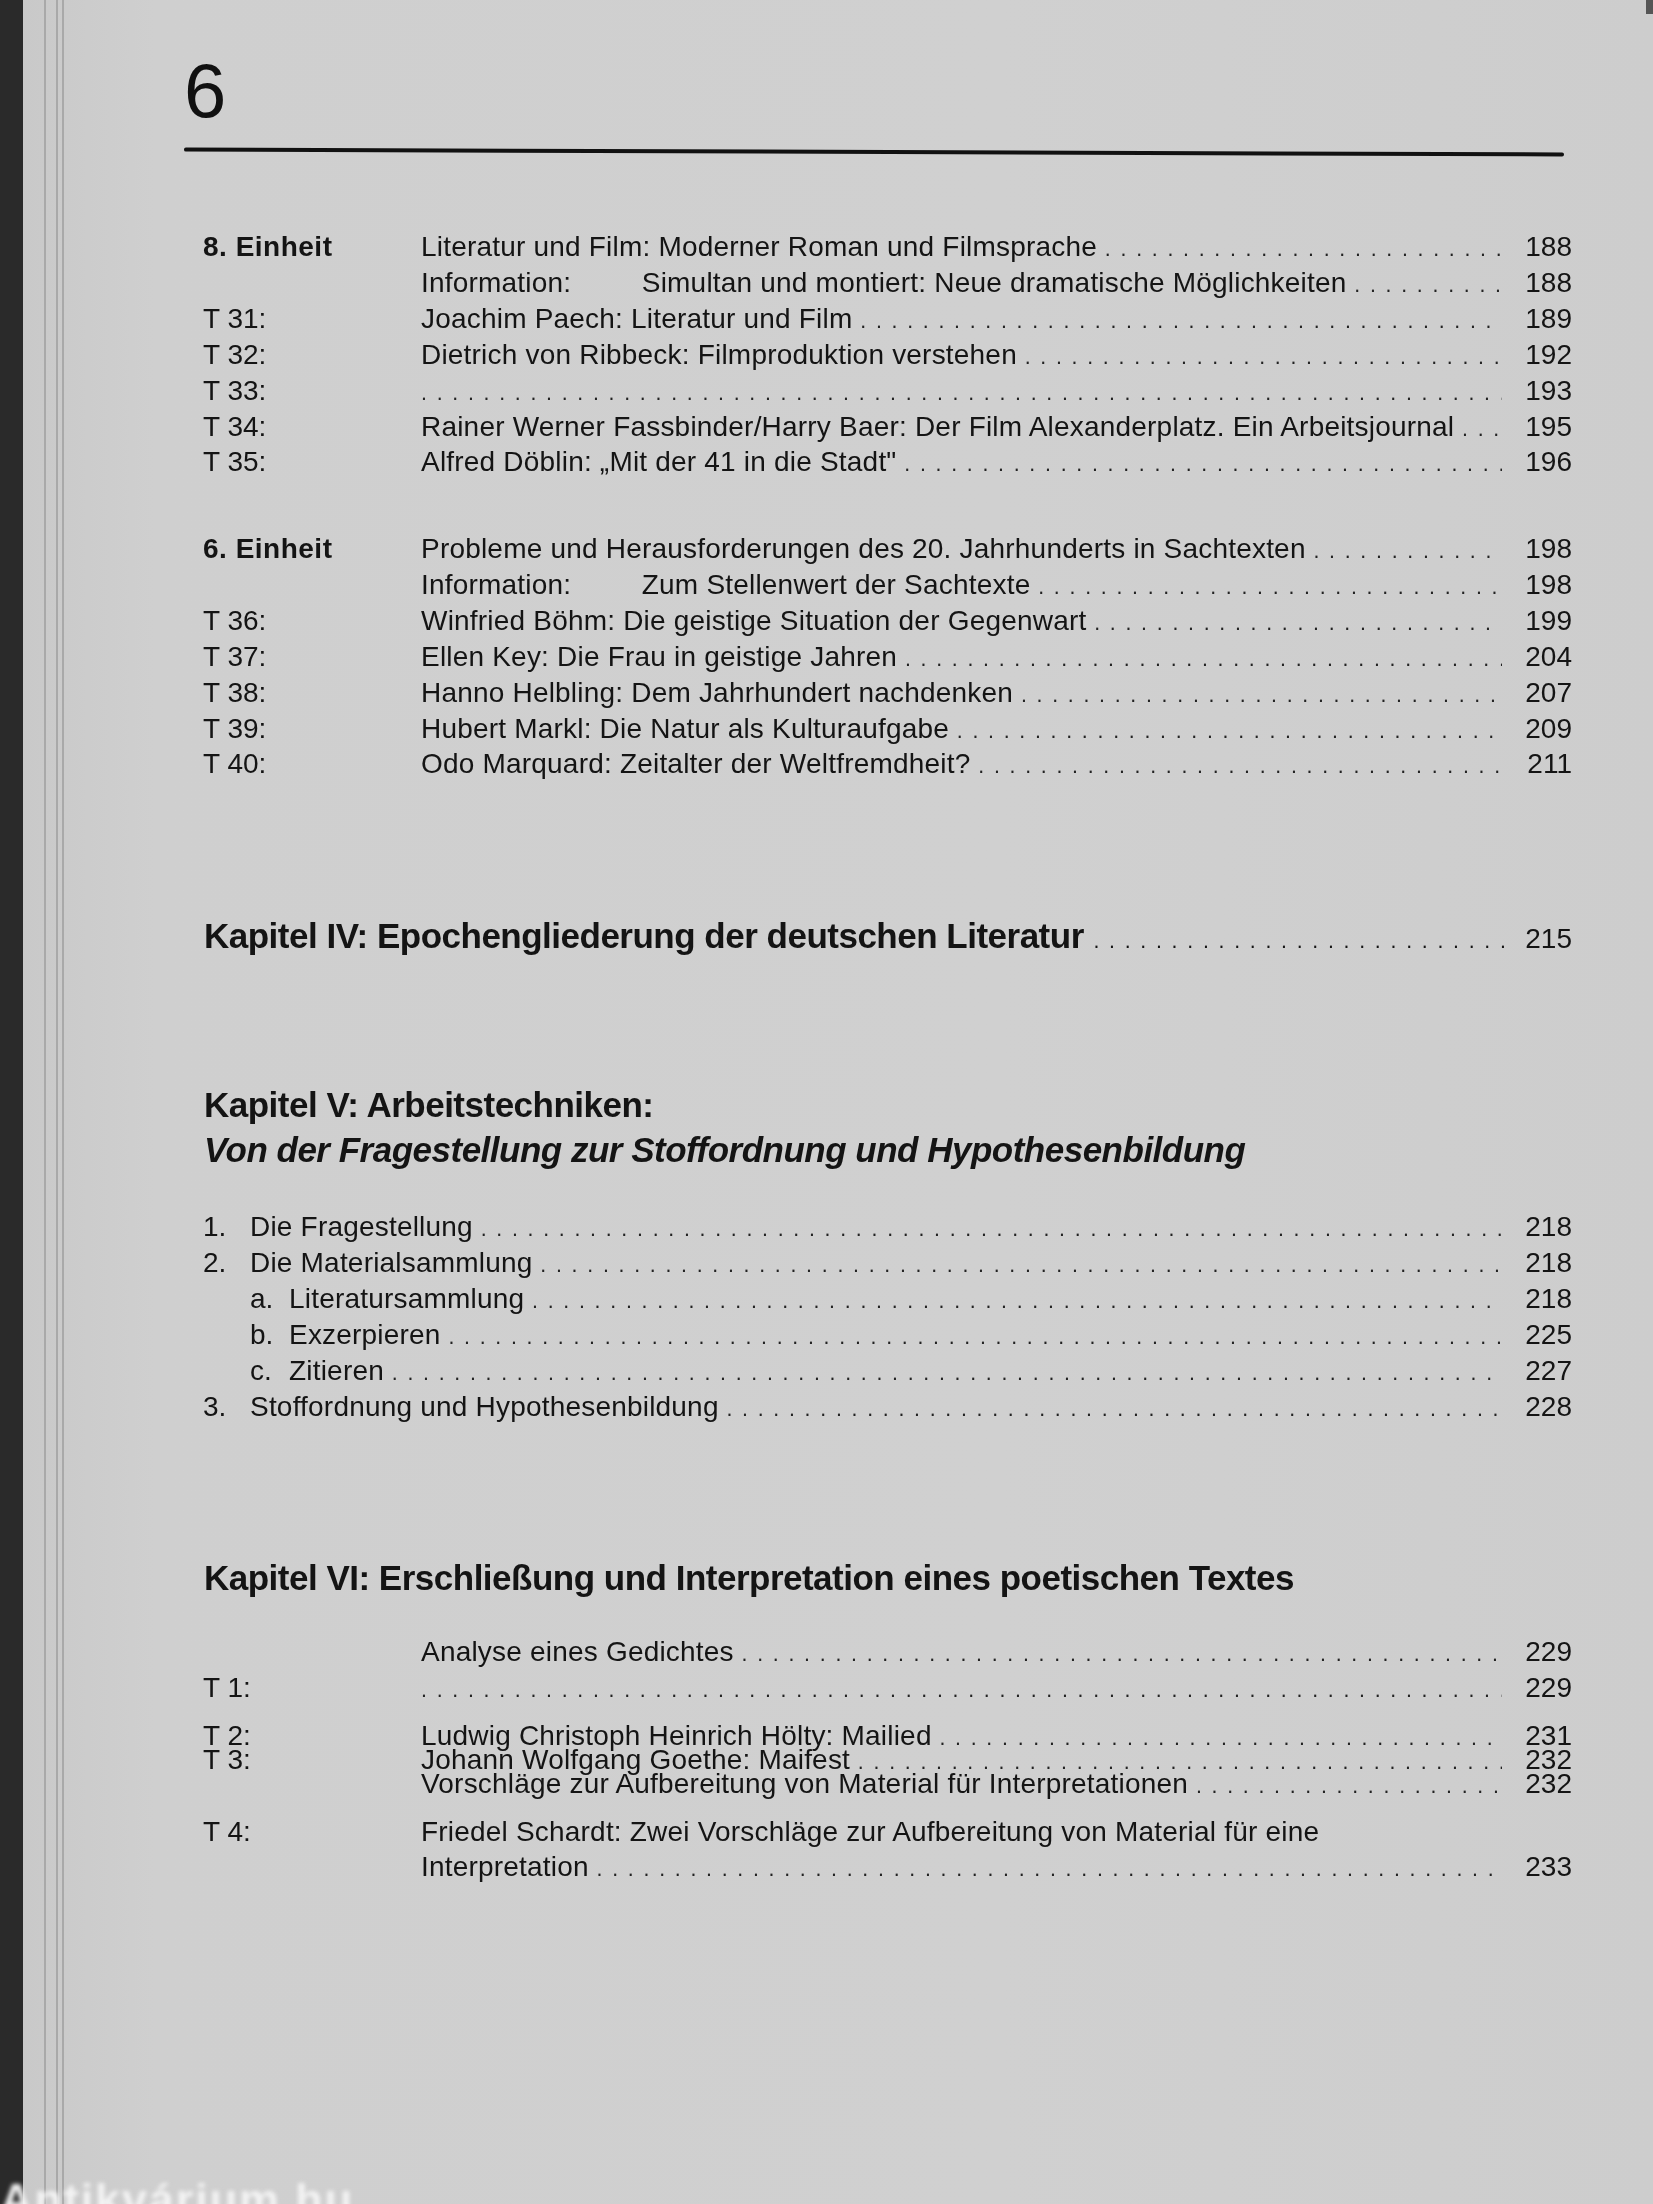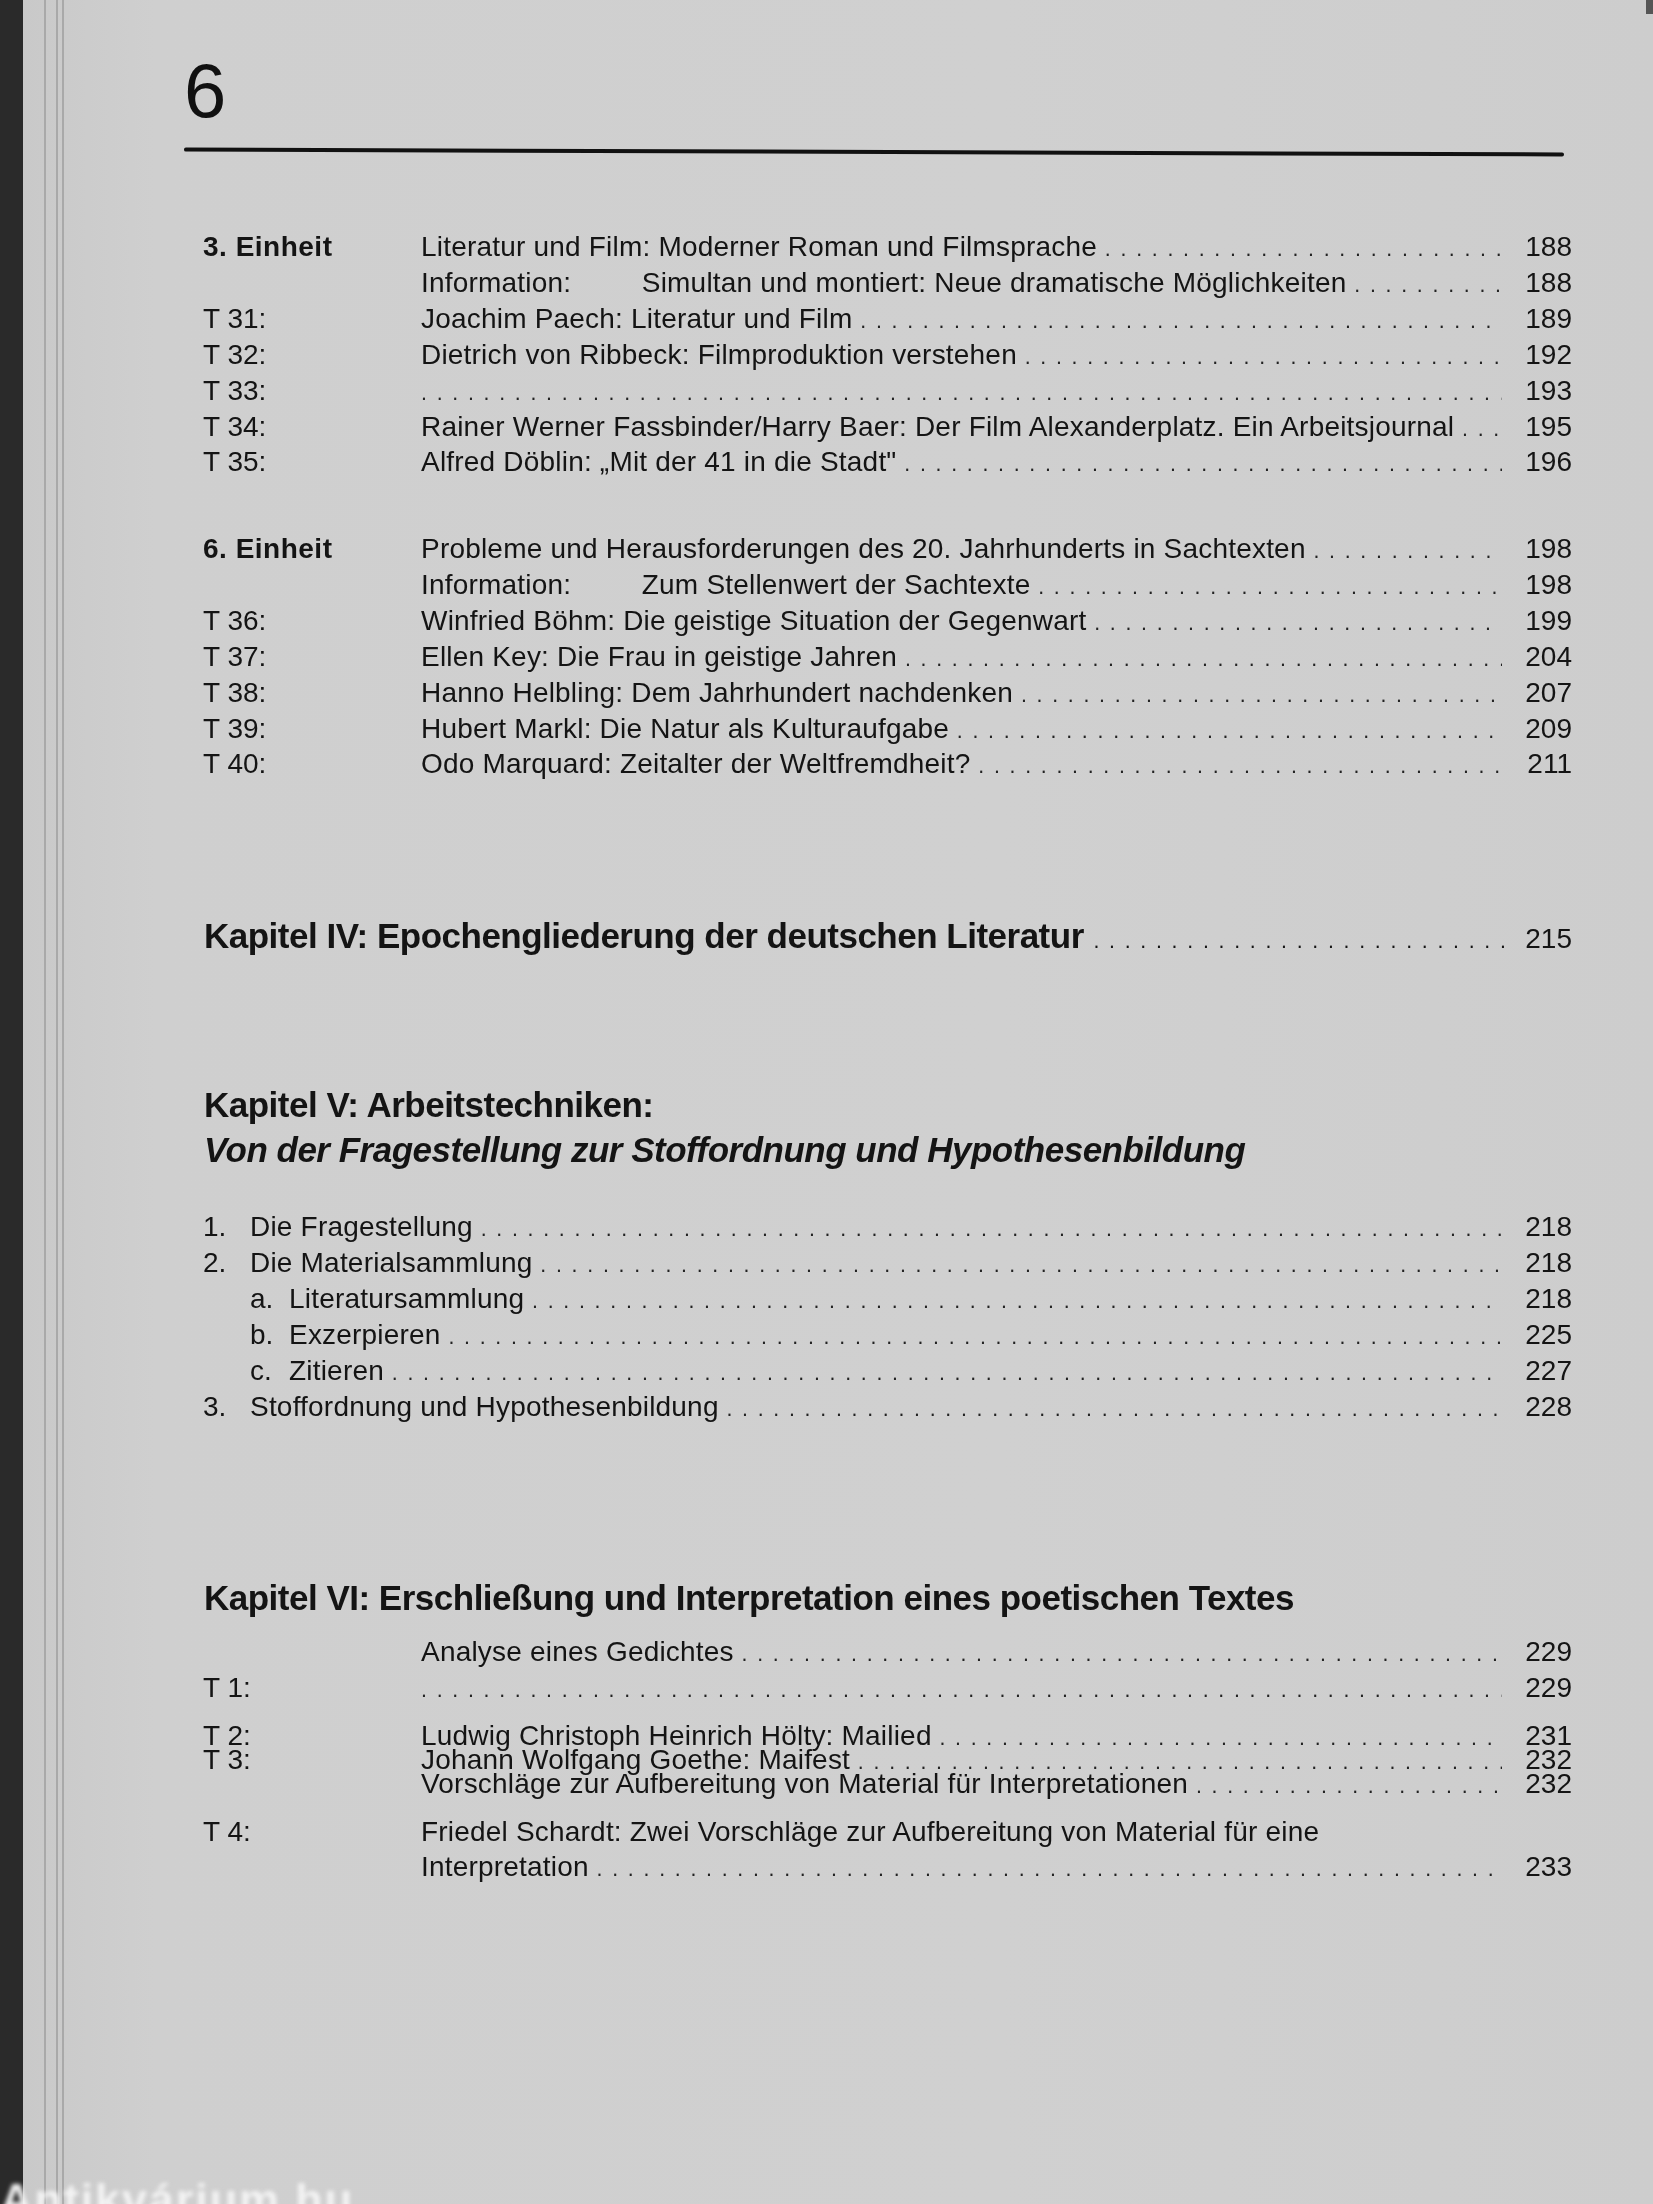--- a/index.html
+++ b/index.html
@@ -68,21 +68,21 @@
   <div class="edge-line edge2"></div>
   <div class="edge-line edge3"></div>
 </div>
 <div class="corner-mark"></div>
 
 <div class="page-number">6</div>
 <div class="header-rule"></div>
 
 <div class="toc" style="top:229px;">
   <div class="row" style="top:0px;">
-    <span class="label bold">3. Einheit</span>
+    <span class="label bold">8. Einheit</span>
     <div class="entry">
         <span class="text">Literatur und Film: Moderner Roman und Filmsprache</span>
         <span class="leader"></span>
         <span class="pg">188</span>
       </div>
   </div>
   <div class="row" style="top:36px;">
     <div class="entry">
         <span class="text info-key">Information:</span>
         <span class="text">Simultan und montiert: Neue dramatische Möglichkeiten</span>
@@ -247,21 +247,21 @@
   <div class="row num-entry" style="top:180px;">
     <span class="label">3.</span>
     <div class="entry">
         <span class="text">Stoffordnung und Hypothesenbildung</span>
         <span class="leader"></span>
         <span class="pg">228</span>
       </div>
   </div>
 </div>
 
-<div class="chapter-row" style="top:1558px;margin-top:20px;">
+<div class="chapter-row" style="top:1558px;">
   <span class="ctext">Kapitel VI: Erschließung und Interpretation eines poetischen Textes</span>
 </div>
 
 <div class="toc" style="top:1634px;">
   <div class="row" style="top:0px;">
     <span class="label"></span>
     <div class="entry">
         <span class="text">Analyse eines Gedichtes</span>
         <span class="leader"></span>
         <span class="pg">229</span>

